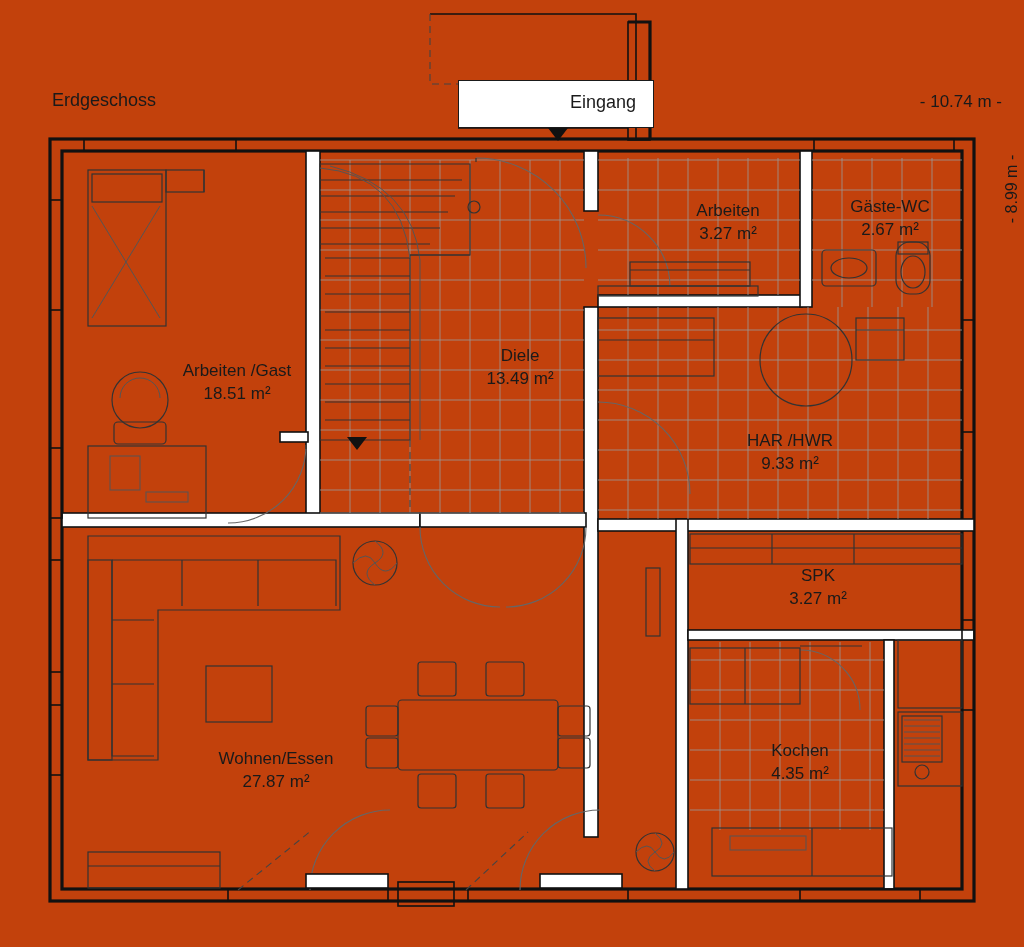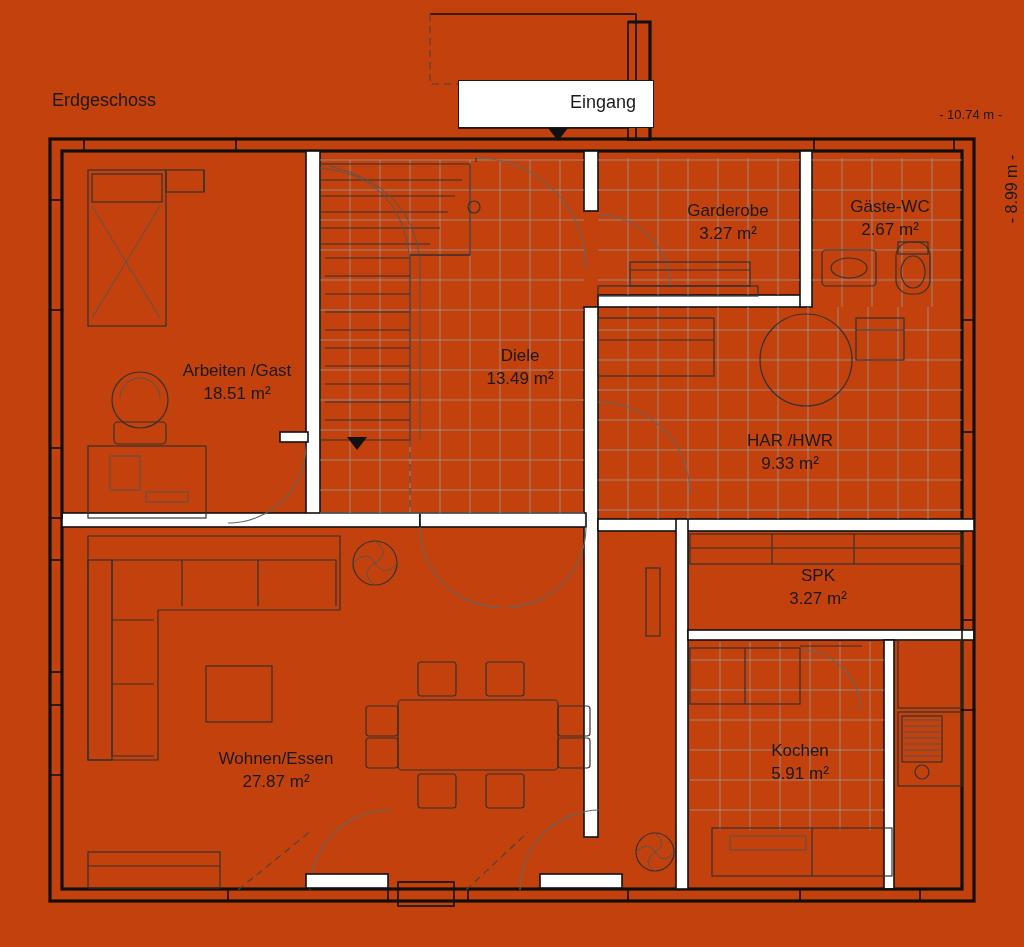--- a/index.html
+++ b/index.html
@@ -31,23 +31,22 @@
     position: absolute;
     left: 52px;
     top: 90px;
     font-size: 18px;
     color: #1a1a1a;
   }
   .dim-top {
     position: absolute;
     right: 22px;
     top: 92px;
-    font-size: 13px;
-    color: #1a1a1a;
-    margin-top: 15px;
+    font-size: 17px;
+    color: #1a1a1a;
   }
   .dim-right {
     position: absolute;
     right: -22px;
     top: 180px;
     font-size: 16px;
     color: #1a1a1a;
     transform: rotate(-90deg);
     transform-origin: center;
   }
@@ -305,21 +304,21 @@
       <circle class="furn" cx="655" cy="852" r="19"></circle>
       <path class="furn-l" d="M655 833 q14 11 0 19 q-14 9 0 19 M636 852 q12 -12 19 0 q9 14 19 0"></path>
     </g>
 
   </svg>
 
   <div class="entrance-box"></div>
   <div class="entrance-text">Eingang</div>
 
   <div class="label" style="left:628px; top:200px; width:200px;">
-    <span class="name">Garderobe</span>
+    <span class="name">Arbeiten</span>
     <span class="area">3.27 m²</span>
   </div>
 
   <div class="label" style="left:820px; top:196px; width:140px;">
     <span class="name">Gäste-WC</span>
     <span class="area">2.67 m²</span>
   </div>
 
   <div class="label" style="left:97px; top:360px; width:280px;">
     <span class="name">Arbeiten /Gast</span>
@@ -341,16 +340,16 @@
     <span class="area">3.27 m²</span>
   </div>
 
   <div class="label" style="left:156px; top:748px; width:240px;">
     <span class="name">Wohnen/Essen</span>
     <span class="area">27.87 m²</span>
   </div>
 
   <div class="label" style="left:700px; top:740px; width:200px;">
     <span class="name">Kochen</span>
-    <span class="area">5.91 m²</span>
+    <span class="area">4.35 m²</span>
   </div>
 
 </div>
 
 </body></html>

